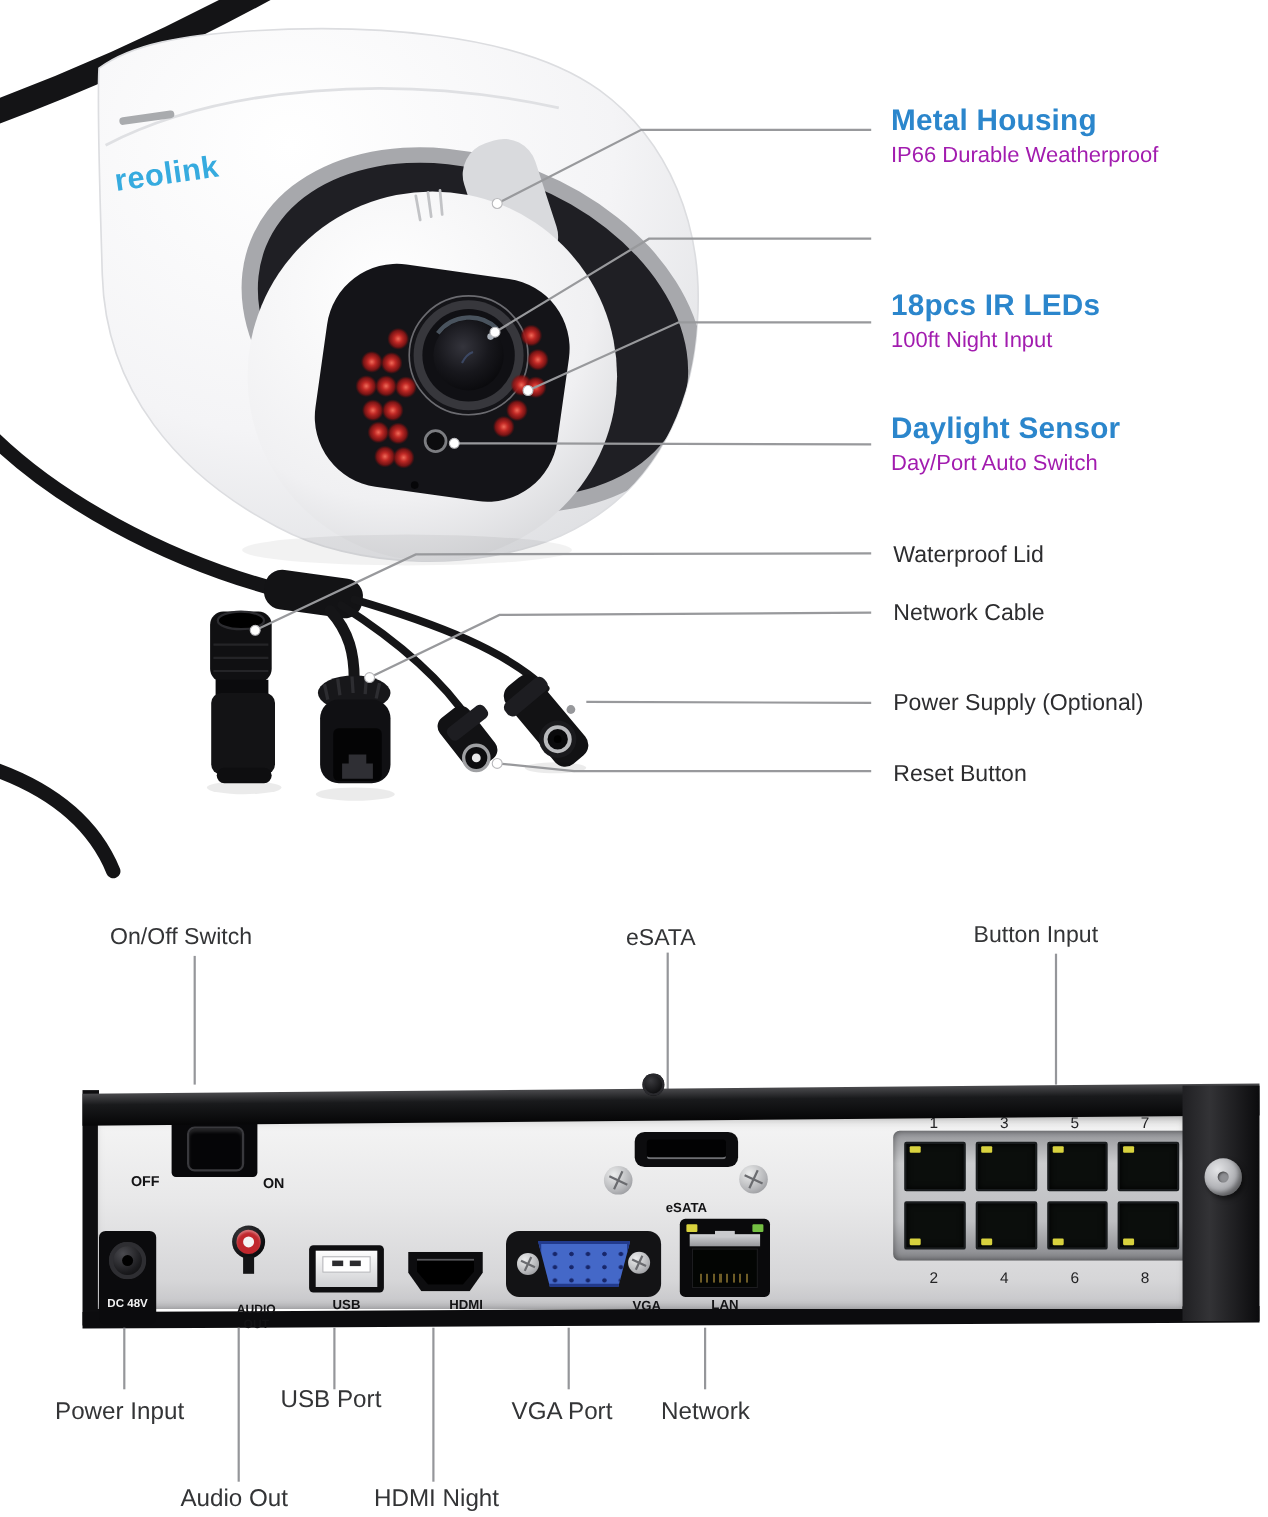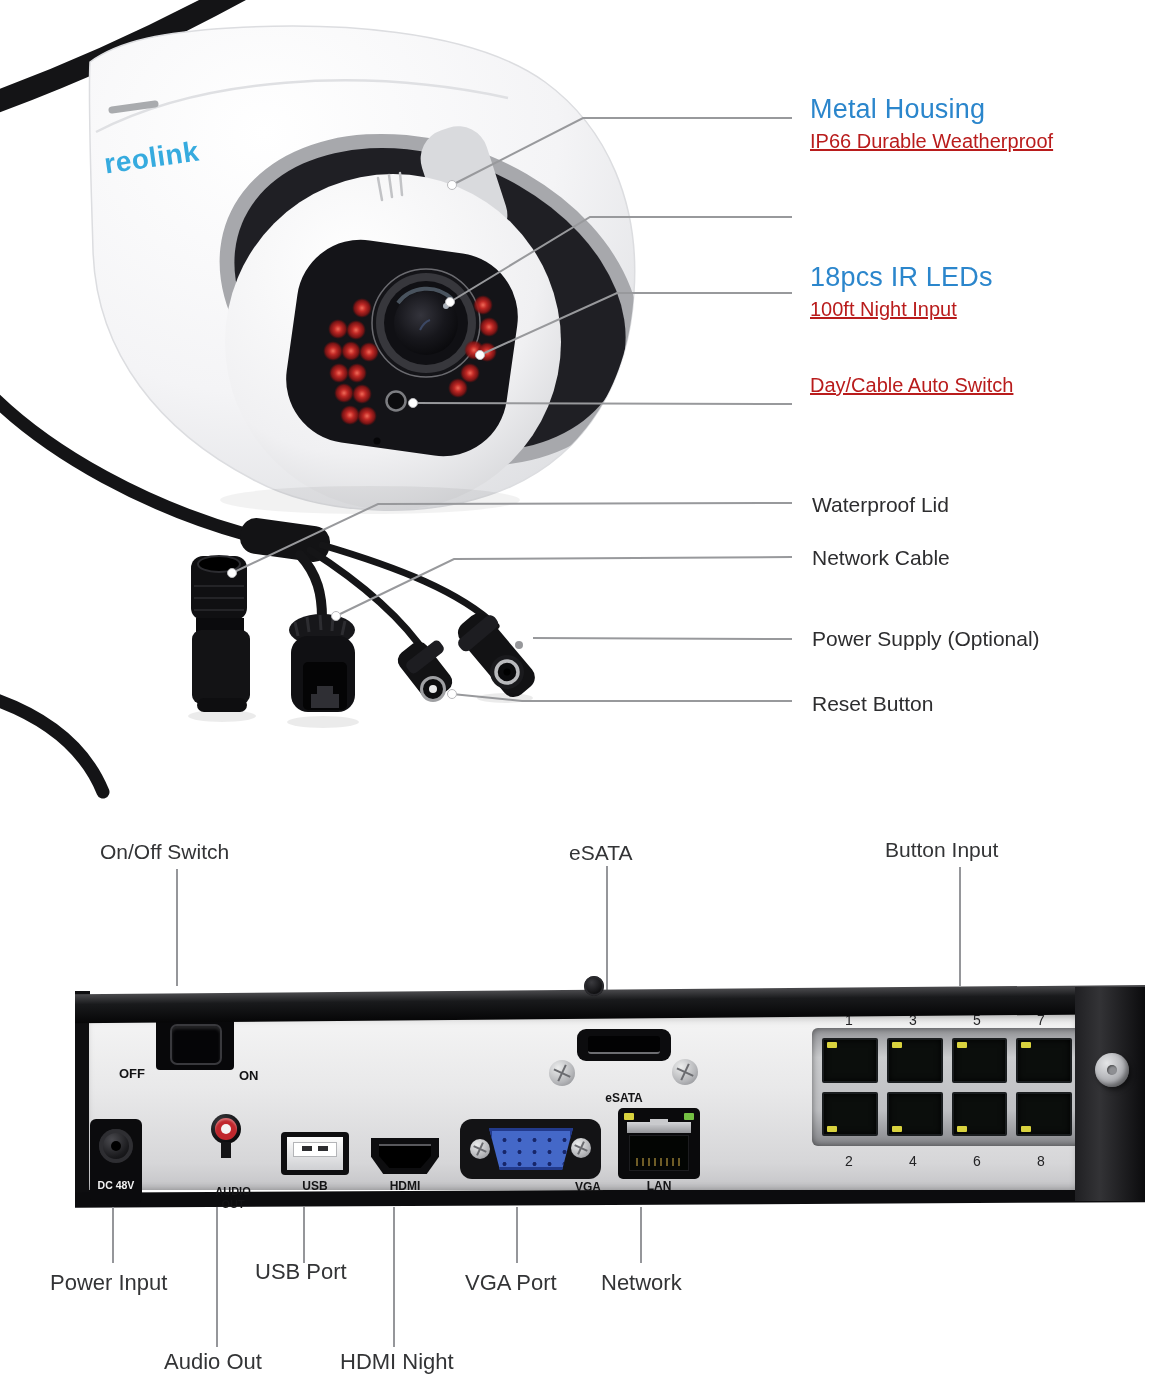--- a/index.html
+++ b/index.html
@@ -3,22 +3,22 @@
 <meta charset="utf-8">
 <style>
   html,body{margin:0;padding:0;background:#ffffff;}
   .canvas{
     position:relative;width:1153px;height:1379px;background:#fff;overflow:hidden;
     font-family:"Liberation Sans", sans-serif;
   }
   .abs{position:absolute;}
   
   .callout{position:absolute;left:810px;}
-  .c-title{font-size:27px;font-weight:normal;color:#2b86cc;letter-spacing:.2px;margin-bottom:5px;}
-  .c-sub{font-size:20px;color:#b91c1c;text-decoration:underline;}
+  .c-title{font-size:27px;font-weight:bold;color:#2b86cc;letter-spacing:.2px;margin-bottom:5px;}
+  .c-sub{font-size:20px;color:#a21caf;}
   .plain-label{position:absolute;left:812px;font-size:21px;color:#2d2d2f;}
   
   .logo{position:absolute;left:104px;top:142px;font-size:28px;font-weight:bold;color:#36abdf;
         transform:rotate(-8deg);letter-spacing:.5px;}
   
   .vline{position:absolute;width:2px;background:#95969a;}
   .nvr-label{position:absolute;font-size:21px;color:#333436;}
   .b-label{position:absolute;font-size:22px;color:#333436;}
   
   .nvr{position:absolute;left:75px;top:985px;width:1070px;height:220px;}
@@ -276,21 +276,22 @@
 
   <div class="callout" style="top:94px">
     <div class="c-title">Metal Housing</div>
     <div class="c-sub">IP66 Durable Weatherproof</div>
   </div>
   <div class="callout" style="top:262px">
     <div class="c-title">18pcs IR LEDs</div>
     <div class="c-sub">100ft Night Input</div>
   </div>
   <div class="callout" style="top:374px">
-    <div class="c-sub">Day/Cable Auto Switch</div>
+    <div class="c-title">Daylight Sensor</div>
+    <div class="c-sub">Day/Port Auto Switch</div>
   </div>
 
   <div class="plain-label" style="top:493px">Waterproof Lid</div>
   <div class="plain-label" style="top:546px">Network Cable</div>
   <div class="plain-label" style="top:627px">Power Supply (Optional)</div>
   <div class="plain-label" style="top:692px">Reset Button</div>
 
   <div class="nvr-label" style="left:100px;top:840px">On/Off Switch</div>
   <div class="nvr-label" style="left:569px;top:841px">eSATA</div>
   <div class="nvr-label" style="left:885px;top:838px">Button Input</div>
@@ -331,21 +332,21 @@
             <div class="usb-slot" style="left:8px"></div>
             <div class="usb-slot" style="right:8px"></div>
           </div>
         </div>
       </div>
       <span class="ptext" style="left:192px;top:167px;width:68px;text-align:center;font-size:12px">USB</span>
 
       <div class="hdmi">
         <div class="hdmi-inner"></div>
       </div>
-      <span class="ptext" style="left:282px;top:167px;width:68px;text-align:center;font-size:12px">HDMI</span>
+      <span class="ptext" style="left:282px;top:167px;width:68px;text-align:right;font-size:12px">HDMI</span>
 
       <div class="vga">
         <div class="screw" style="left:10px;top:20px;width:20px;height:20px"></div>
         <div class="screw" style="right:10px;top:19px;width:20px;height:20px"></div>
         <div class="vga-blue"></div>
       </div>
       <span class="ptext" style="left:371px;top:168px;width:141px;text-align:right;font-size:12px">VGA</span>
 
       <div class="lan">
         <div class="lan-led" style="left:6px;background:#d8d23e"></div>

